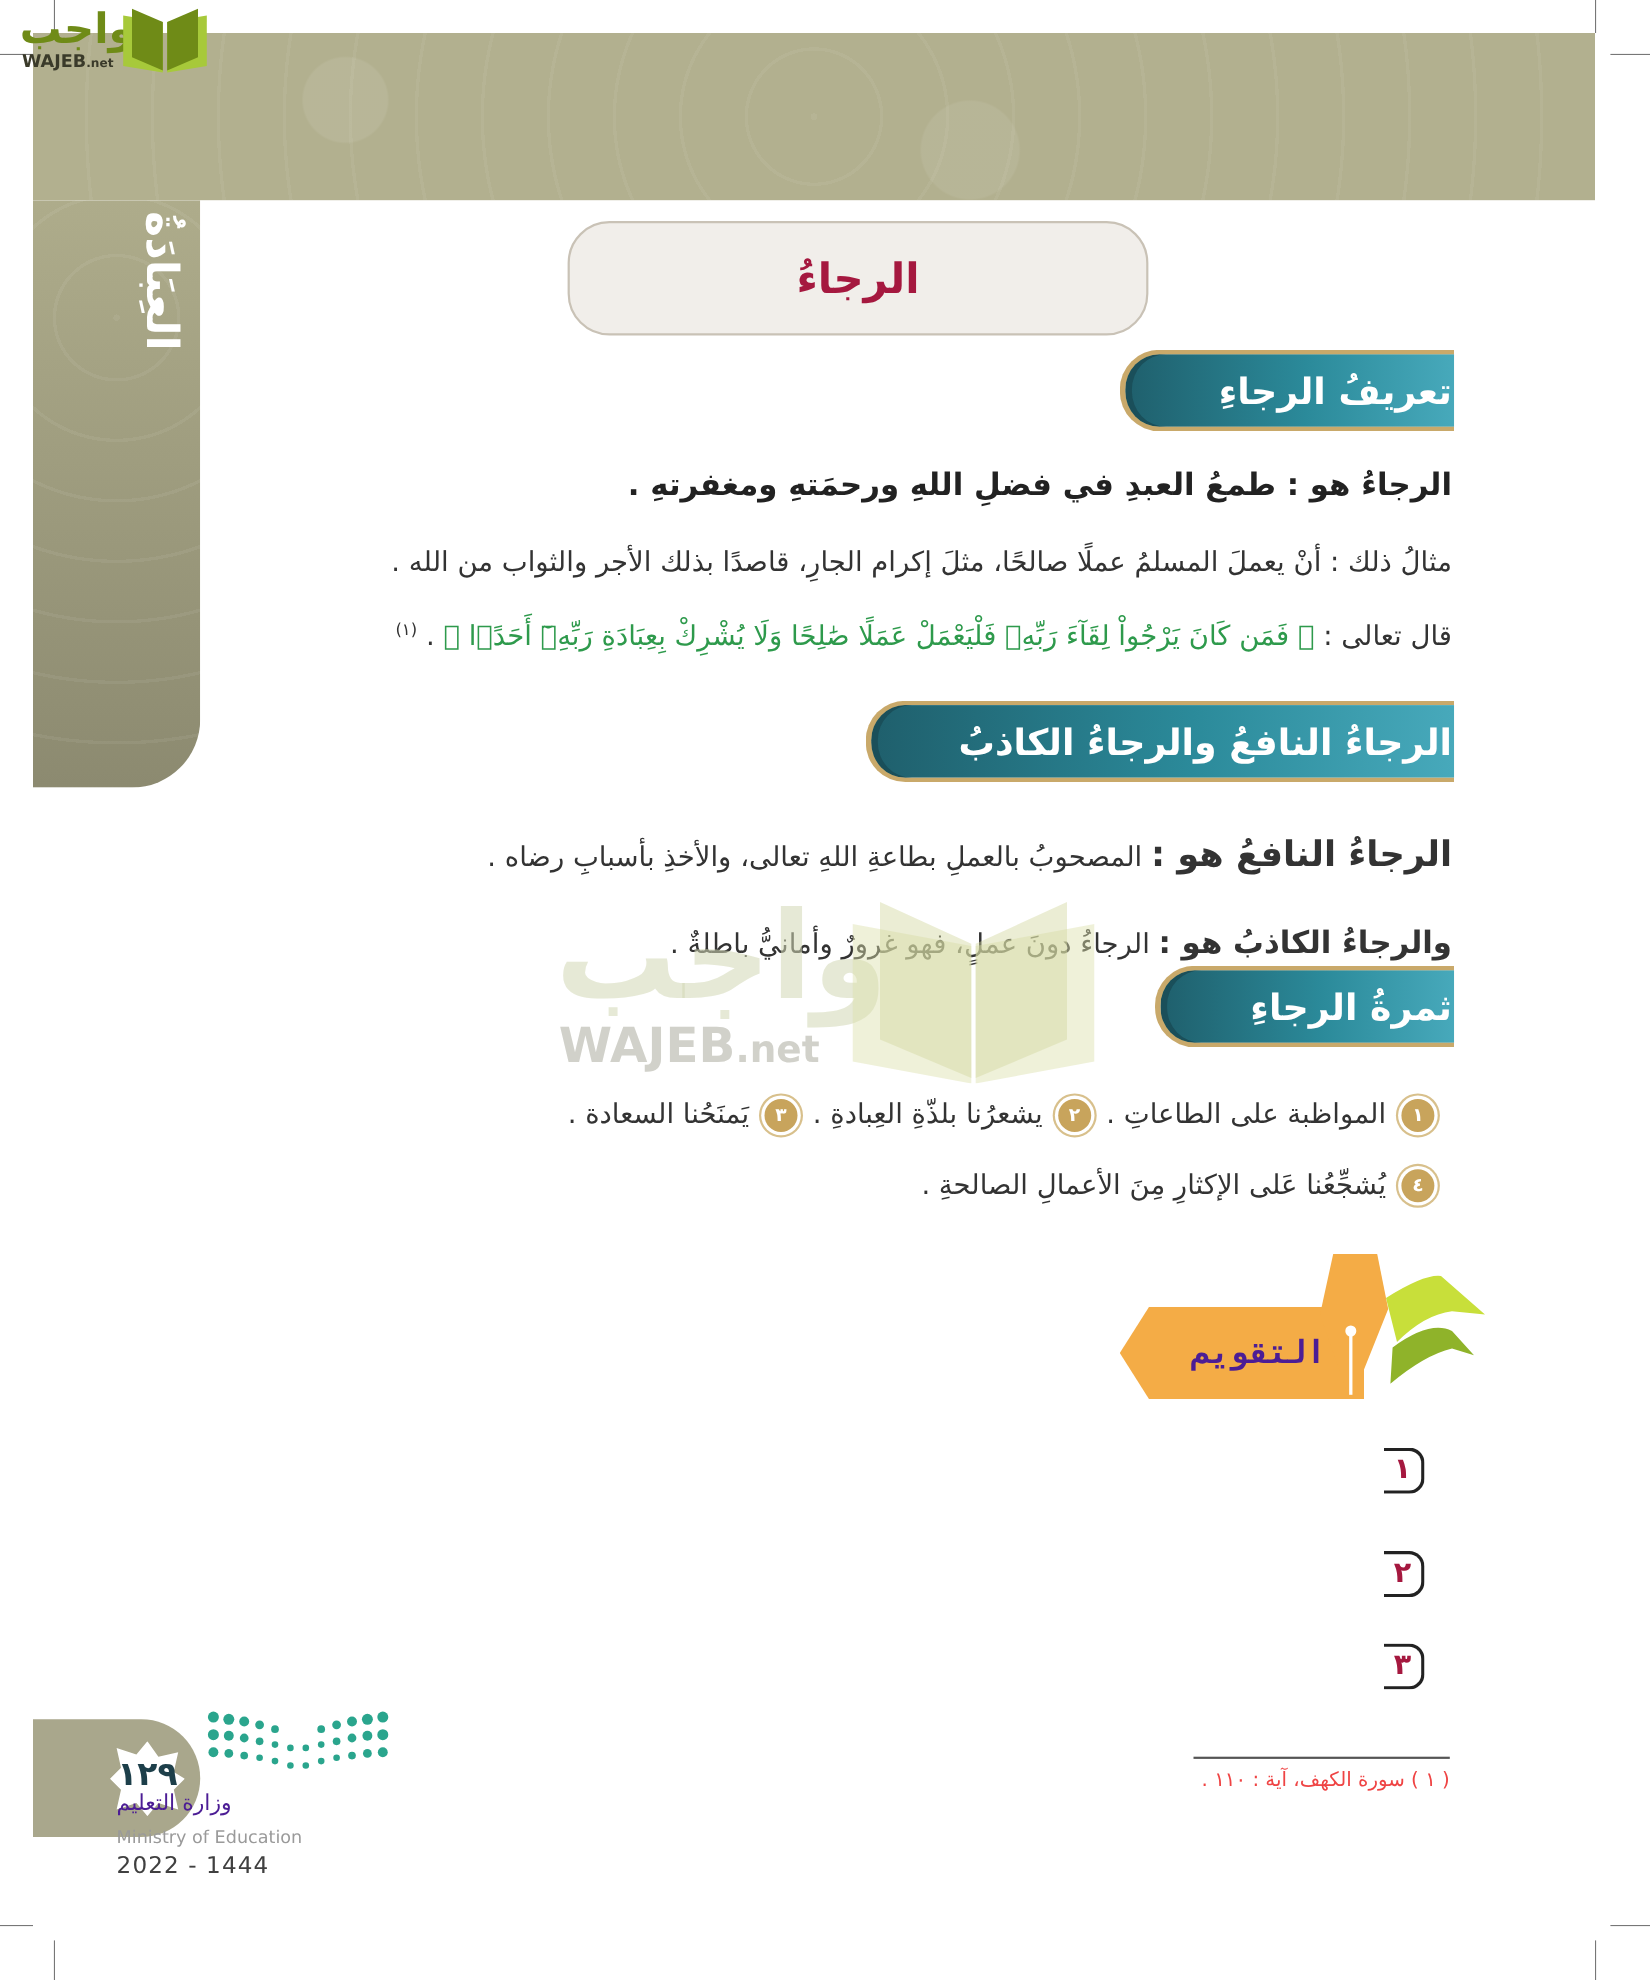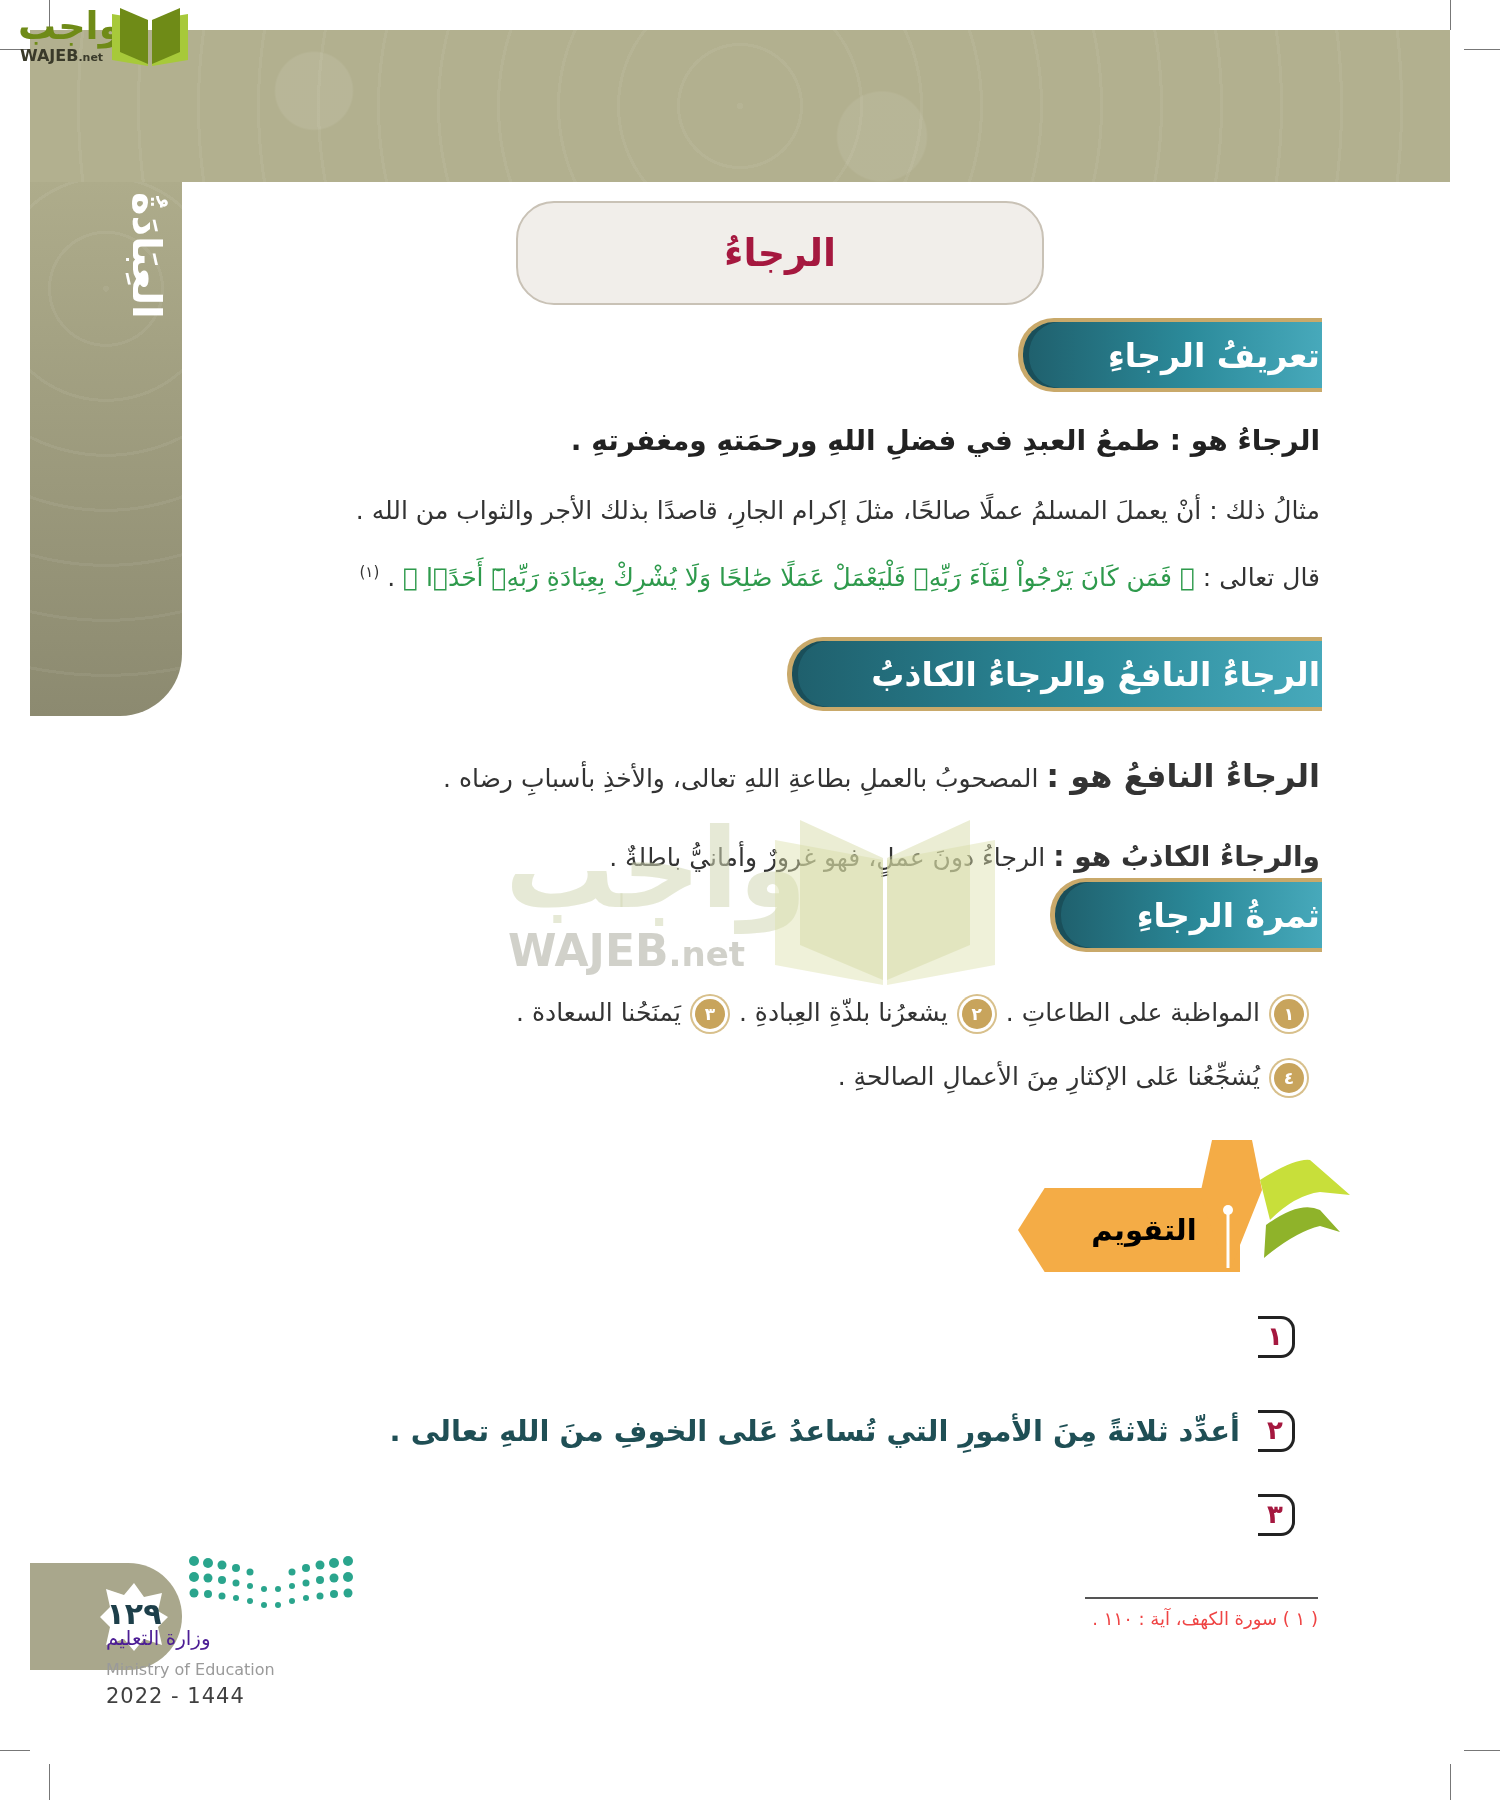--- a/index.html
+++ b/index.html
@@ -62,21 +62,21 @@
     box-shadow:0 0 0 3px #fff, 0 0 0 5px #d8c08c; margin:0 6px; vertical-align:middle; }
 
   
   .wm-ar { left:505px; top:805px; font-size:110px; font-weight:bold; color:rgba(210,215,180,0.55); direction:rtl; }
   .wm-en { left:508px; top:925px; font-size:44px; font-weight:bold; color:rgba(190,190,180,0.7); }
   .wm-book { left:775px; top:820px; width:220px; height:165px; }
 
   
   .eval { left:1018px; top:1188px; width:222px; height:84px; background:#f4ac46;
     clip-path:polygon(12% 0,100% 0,100% 100%,12% 100%,0 50%); display:flex; align-items:center; justify-content:center; }
-  .eval span { color:#000000; font-size:29px; font-weight:bold; margin-left:30px; }
+  .eval span { color:#4c1d95; font-size:29px; font-weight:bold; margin-left:30px;font-family:Liberation Mono, monospace; }
   .pen { left:1200px; top:1140px; width:160px; height:140px; }
 
   
   .q { position:absolute; right:205px; direction:rtl; white-space:nowrap; display:flex; align-items:center; }
   .q-num { width:34px; height:36px; border:3px solid #222; border-left:none; border-radius:0 14px 14px 0;
     color:#a5183f; font-size:26px; font-weight:bold; text-align:center; line-height:34px; margin-left:18px; }
   .q-text { color:#1f4f55; font-size:29px; font-weight:bold; }
 
   
   .fn-line { left:1085px; top:1597px; width:233px; height:2px; background:#555; }
@@ -183,21 +183,20 @@
   <circle cx="28" cy="70" r="5" fill="#fff"></circle>
   <path d="M60 40 Q95 18 110 20 L150 55 L120 52 Q95 55 70 80 Z" fill="#c8df3a"></path>
   <path d="M66 85 Q100 60 120 70 L140 92 L120 86 Q95 92 64 118 Z" fill="#8fb32a"></path>
 </svg>
 
 <div class="q" style="top:1316px;">
   <span class="q-num">١</span>
 </div>
 <div class="q" style="top:1410px;">
   <span class="q-num">٢</span>
-  <span class="q-text">أعدِّد ثلاثةً مِنَ الأمورِ التي تُساعدُ عَلى الخوفِ منَ اللهِ تعالى .</span>
 </div>
 <div class="q" style="top:1494px;">
   <span class="q-num">٣</span>
 </div>
 
 <div class="abs fn-line"></div>
 <div class="abs fn">( ١ ) سورة الكهف، آية : ١١٠ .</div>
 
 <div class="abs page-tab"></div>
 <svg class="abs star" viewBox="0 0 68 68">

